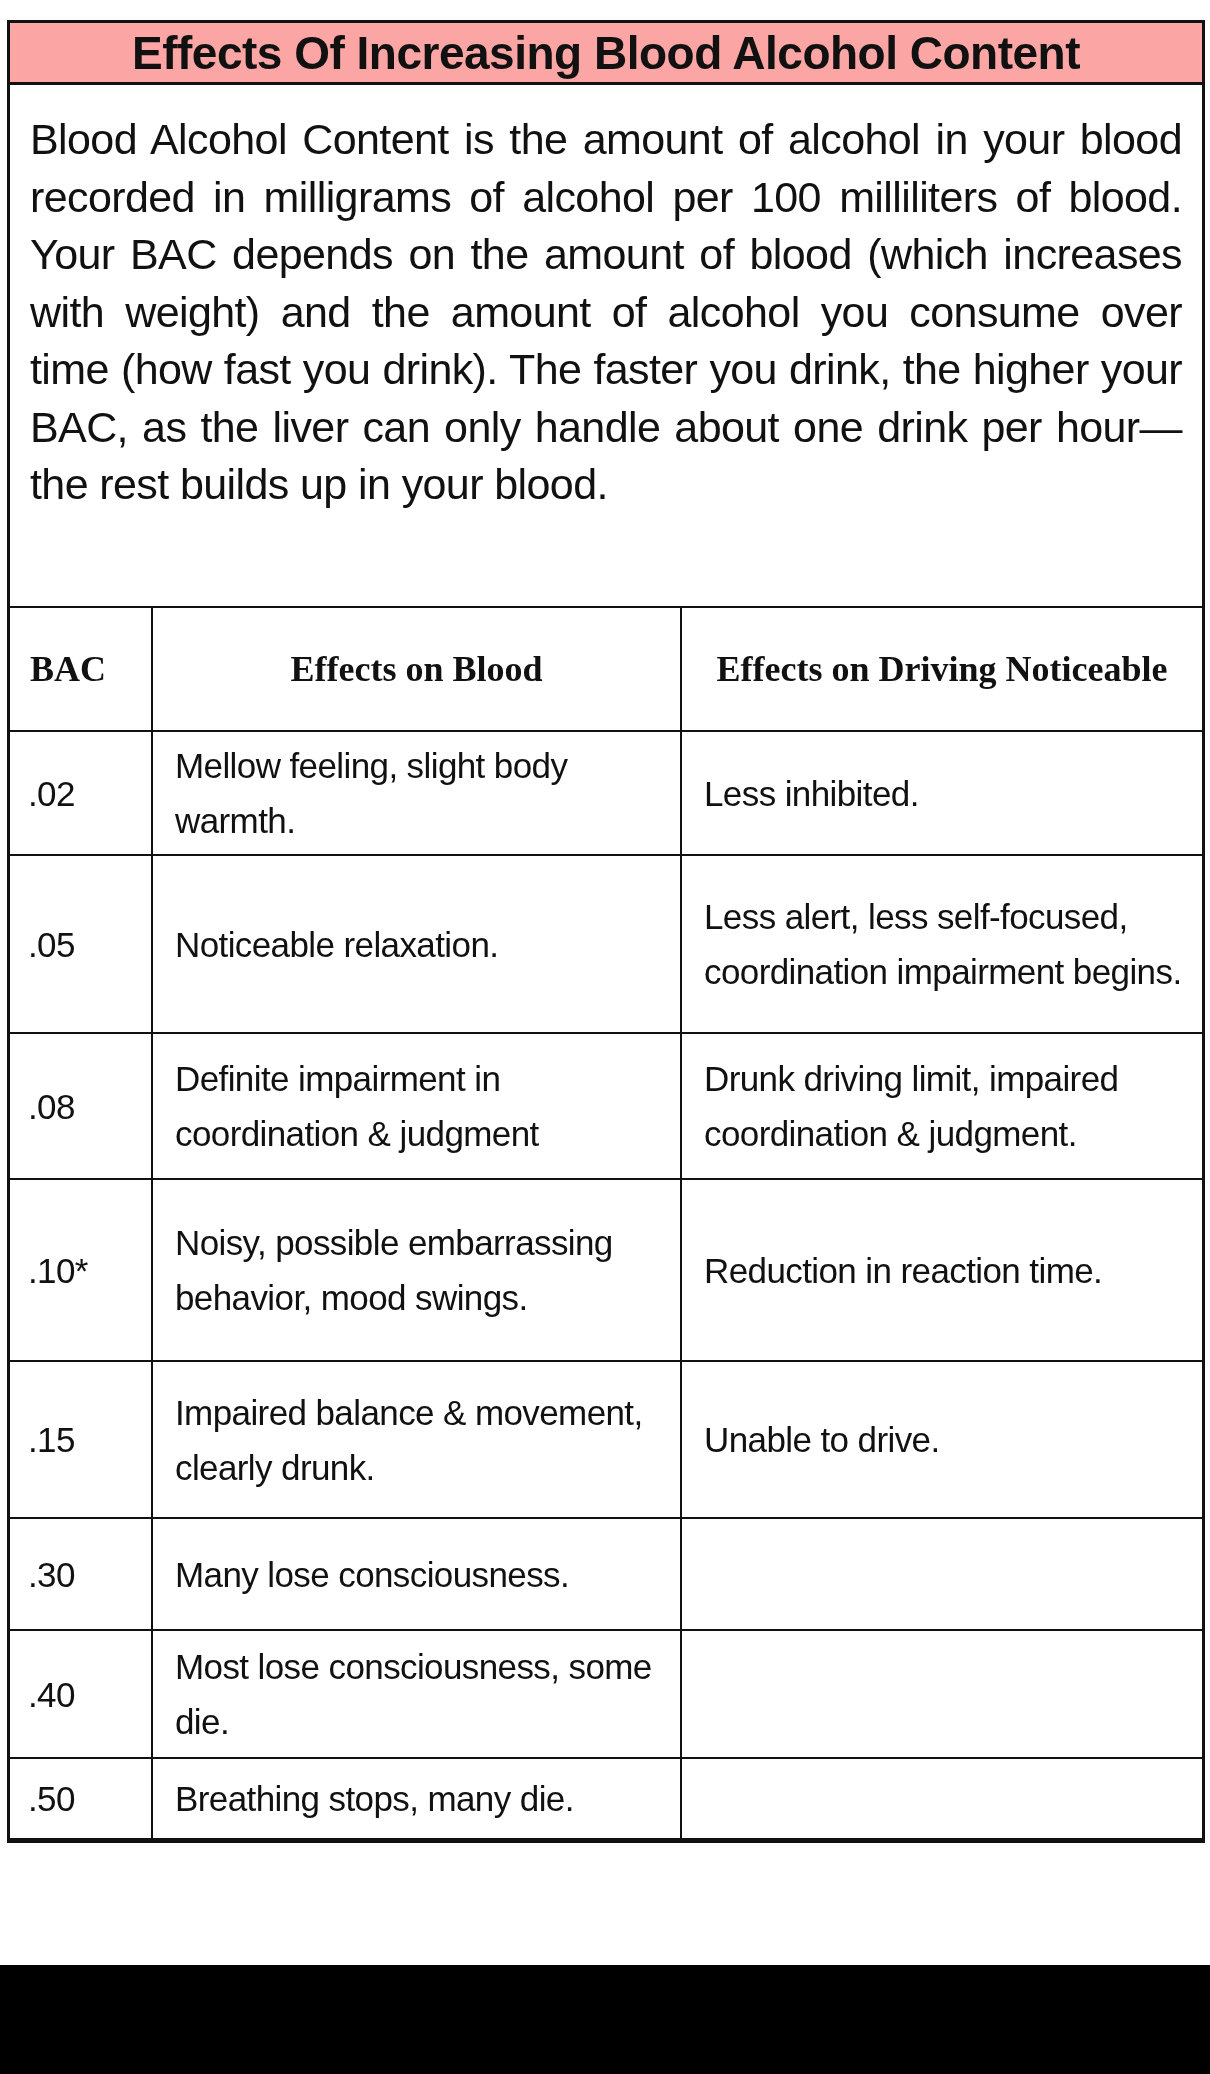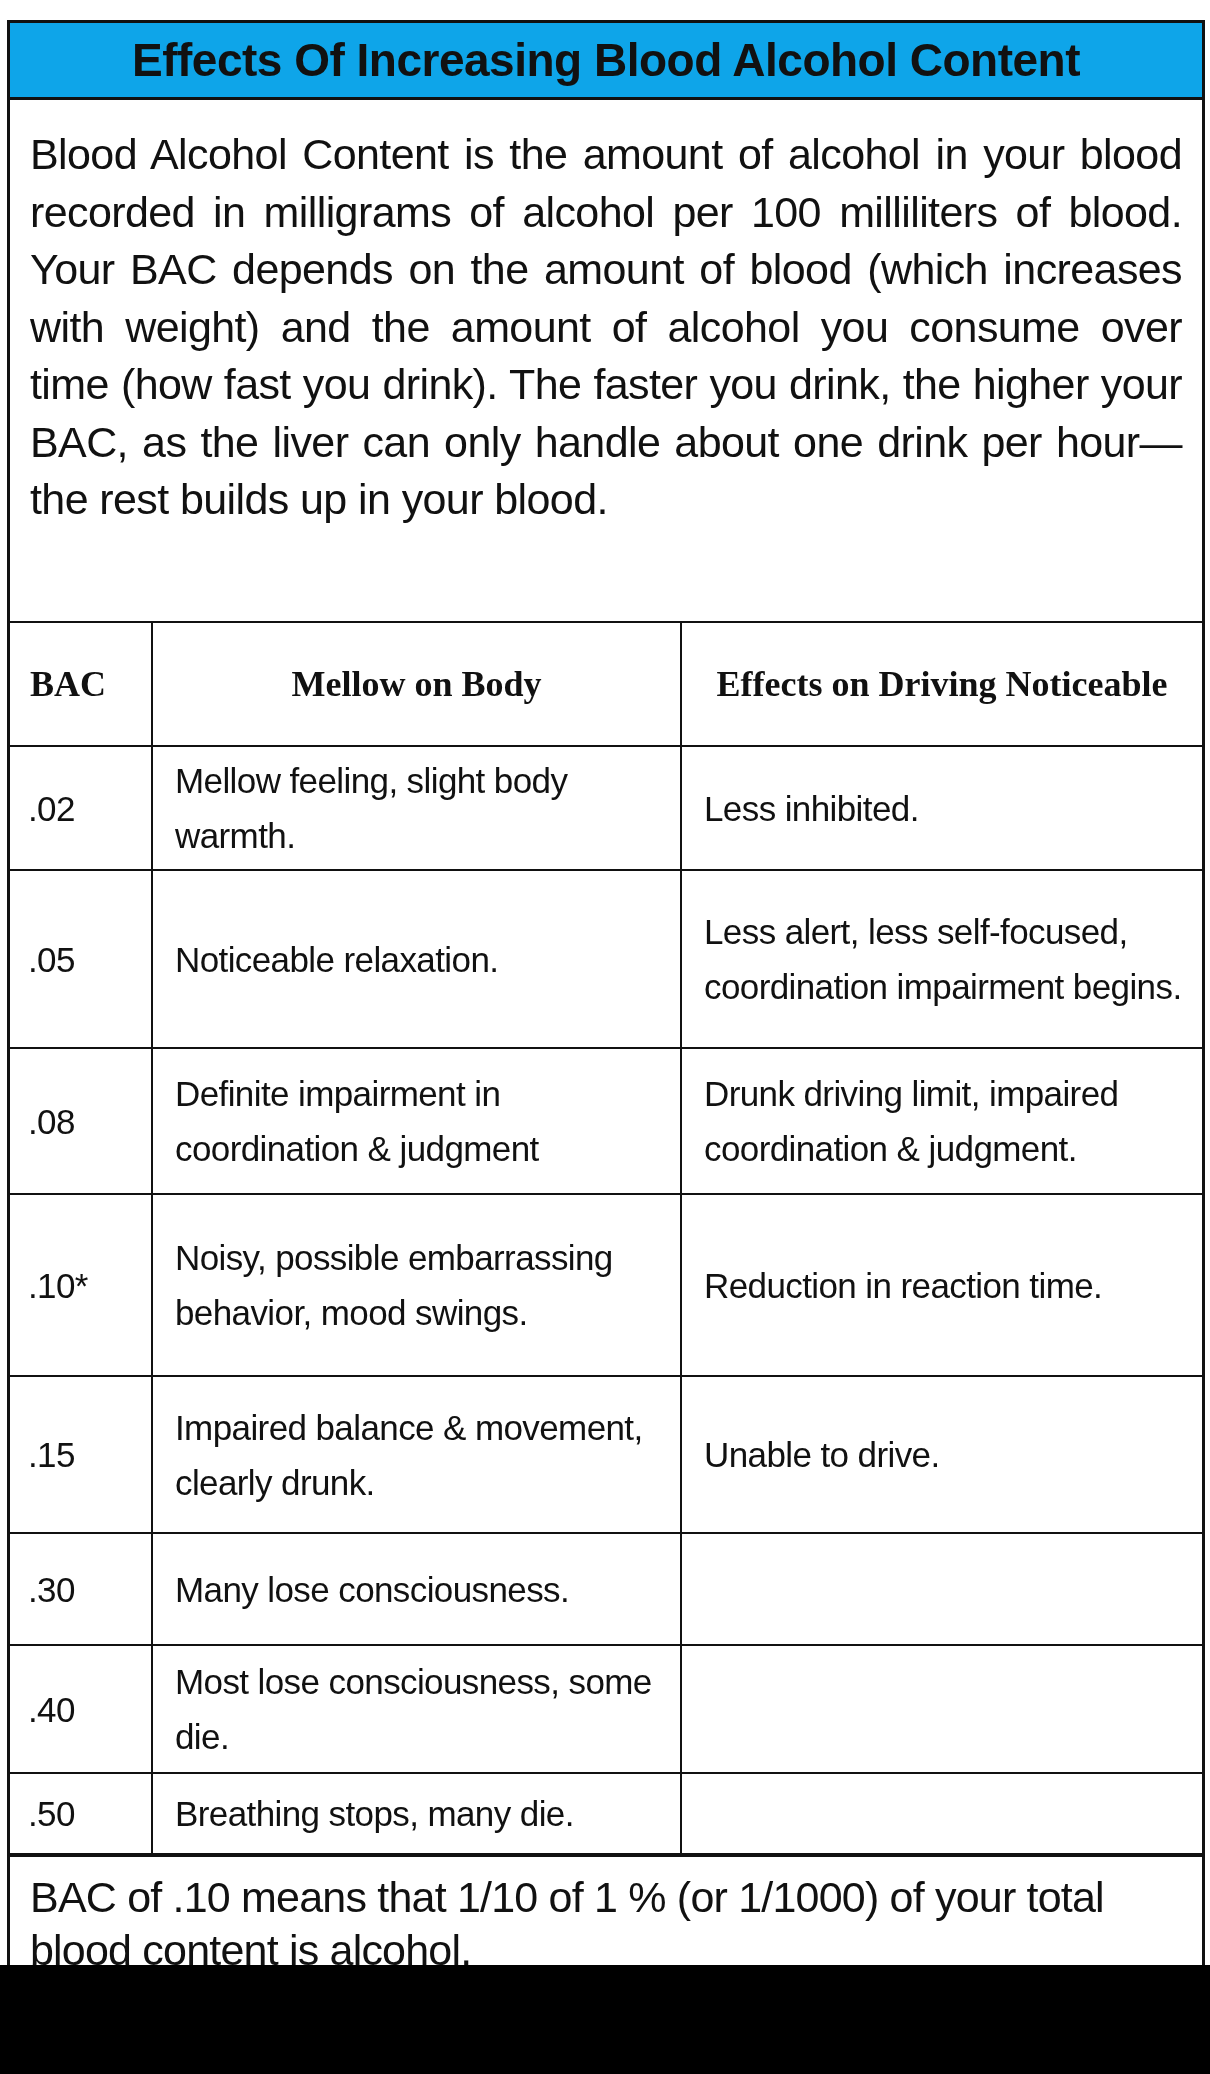--- a/index.html
+++ b/index.html
@@ -5,21 +5,21 @@
   html, body { margin: 0; padding: 0; }
   body {
     width: 1210px; height: 2074px; background: #ffffff; position: relative; overflow: hidden;
     font-family: "Liberation Sans", sans-serif; color: #111;
   }
   .doc {
     position: absolute; left: 7px; top: 20px; width: 1198px;
     border: 3px solid #111; box-sizing: border-box; background: #fff;
   }
   .title-bar {
-    height: 77px; background: #0ea5e9; border-bottom: 3px solid #111; box-sizing: border-box;
+    height: 62px; background: #fca5a5; border-bottom: 3px solid #111; box-sizing: border-box;
     display: flex; align-items: center; justify-content: center;
     font-weight: bold; font-size: 46px; letter-spacing: -0.5px; white-space: nowrap;
   }
   .intro {
     height: 521px; box-sizing: border-box; padding: 26px 20px 0 20px;
     font-size: 43px; line-height: 57.5px; text-align: justify; text-align-last: left;
     letter-spacing: -0.6px;
   }
   table { border-collapse: collapse; width: 100%; table-layout: fixed; }
   td, th { border: 2px solid #111; box-sizing: border-box; vertical-align: middle; }
@@ -44,21 +44,21 @@
 
   <table>
     <colgroup>
       <col style="width:142px">
       <col style="width:529px">
       <col>
     </colgroup>
     <thead>
       <tr style="height:124px">
         <th class="bac-h">BAC</th>
-        <th>Mellow on Body</th>
+        <th>Effects on Blood</th>
         <th>Effects on Driving Noticeable</th>
       </tr>
     </thead>
     <tbody>
       <tr style="height:124px">
         <td class="bac">.02</td>
         <td>Mellow feeling, slight body warmth.</td>
         <td>Less inhibited.</td>
       </tr>
       <tr style="height:178px">
@@ -92,16 +92,15 @@
         <td></td>
       </tr>
       <tr style="height:81px">
         <td class="bac">.50</td>
         <td>Breathing stops, many die.</td>
         <td></td>
       </tr>
     </tbody>
   </table>
 
-  <div class="footer">BAC of .10 means that 1/10 of 1 % (or 1/1000) of your total blood content is alcohol.</div>
 </div>
 
 <div class="black-bar"></div>
 
 </body></html>

